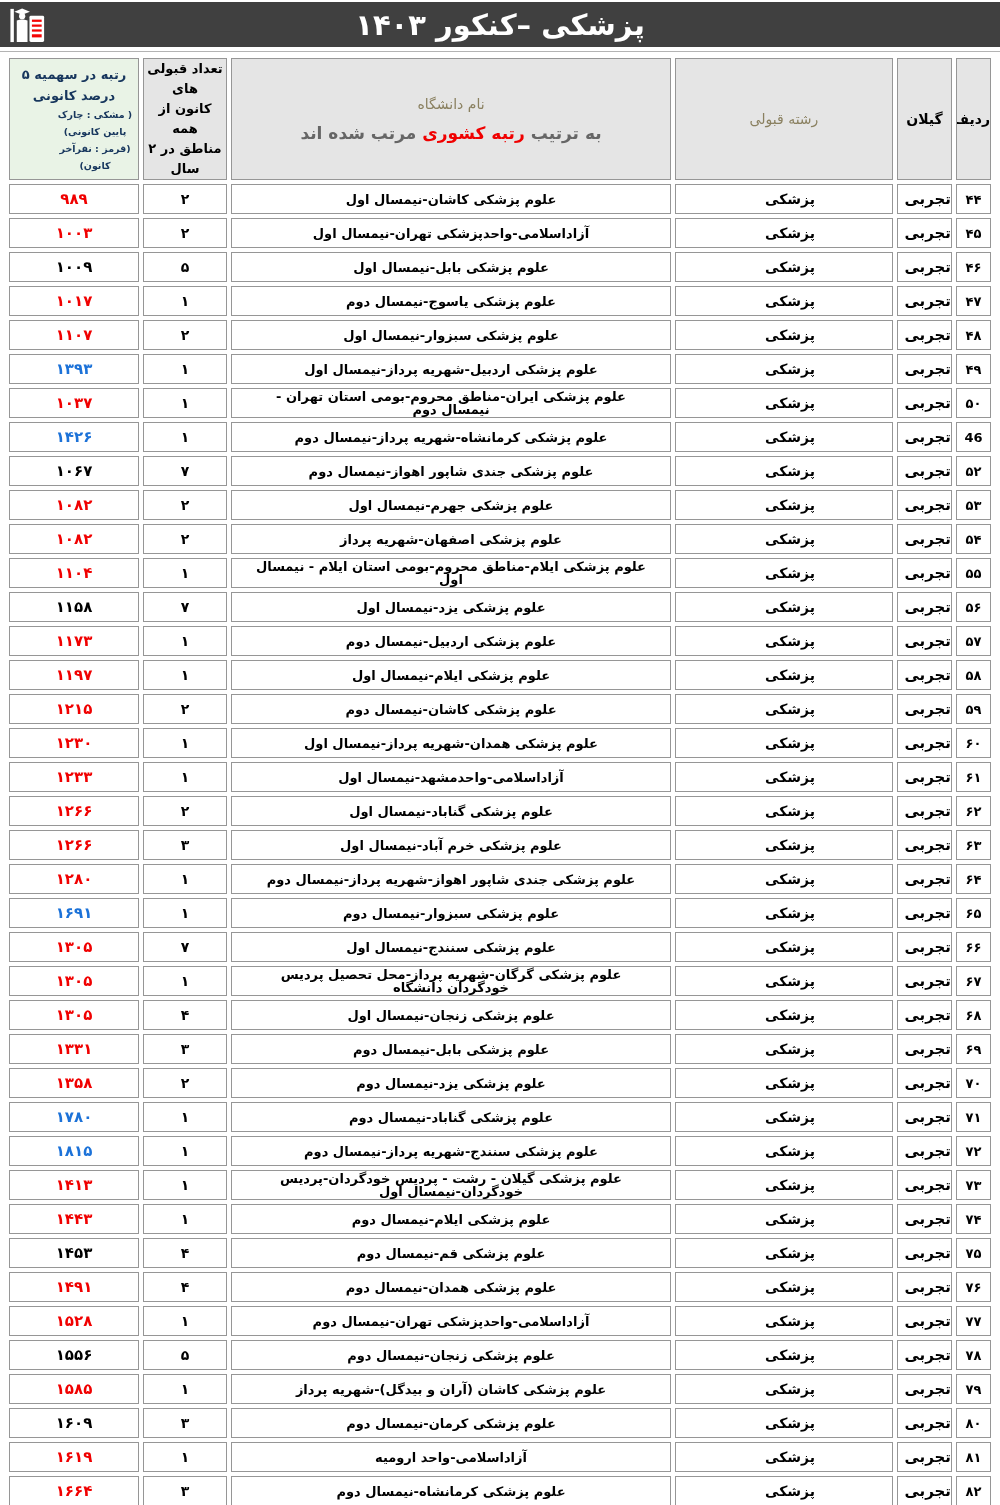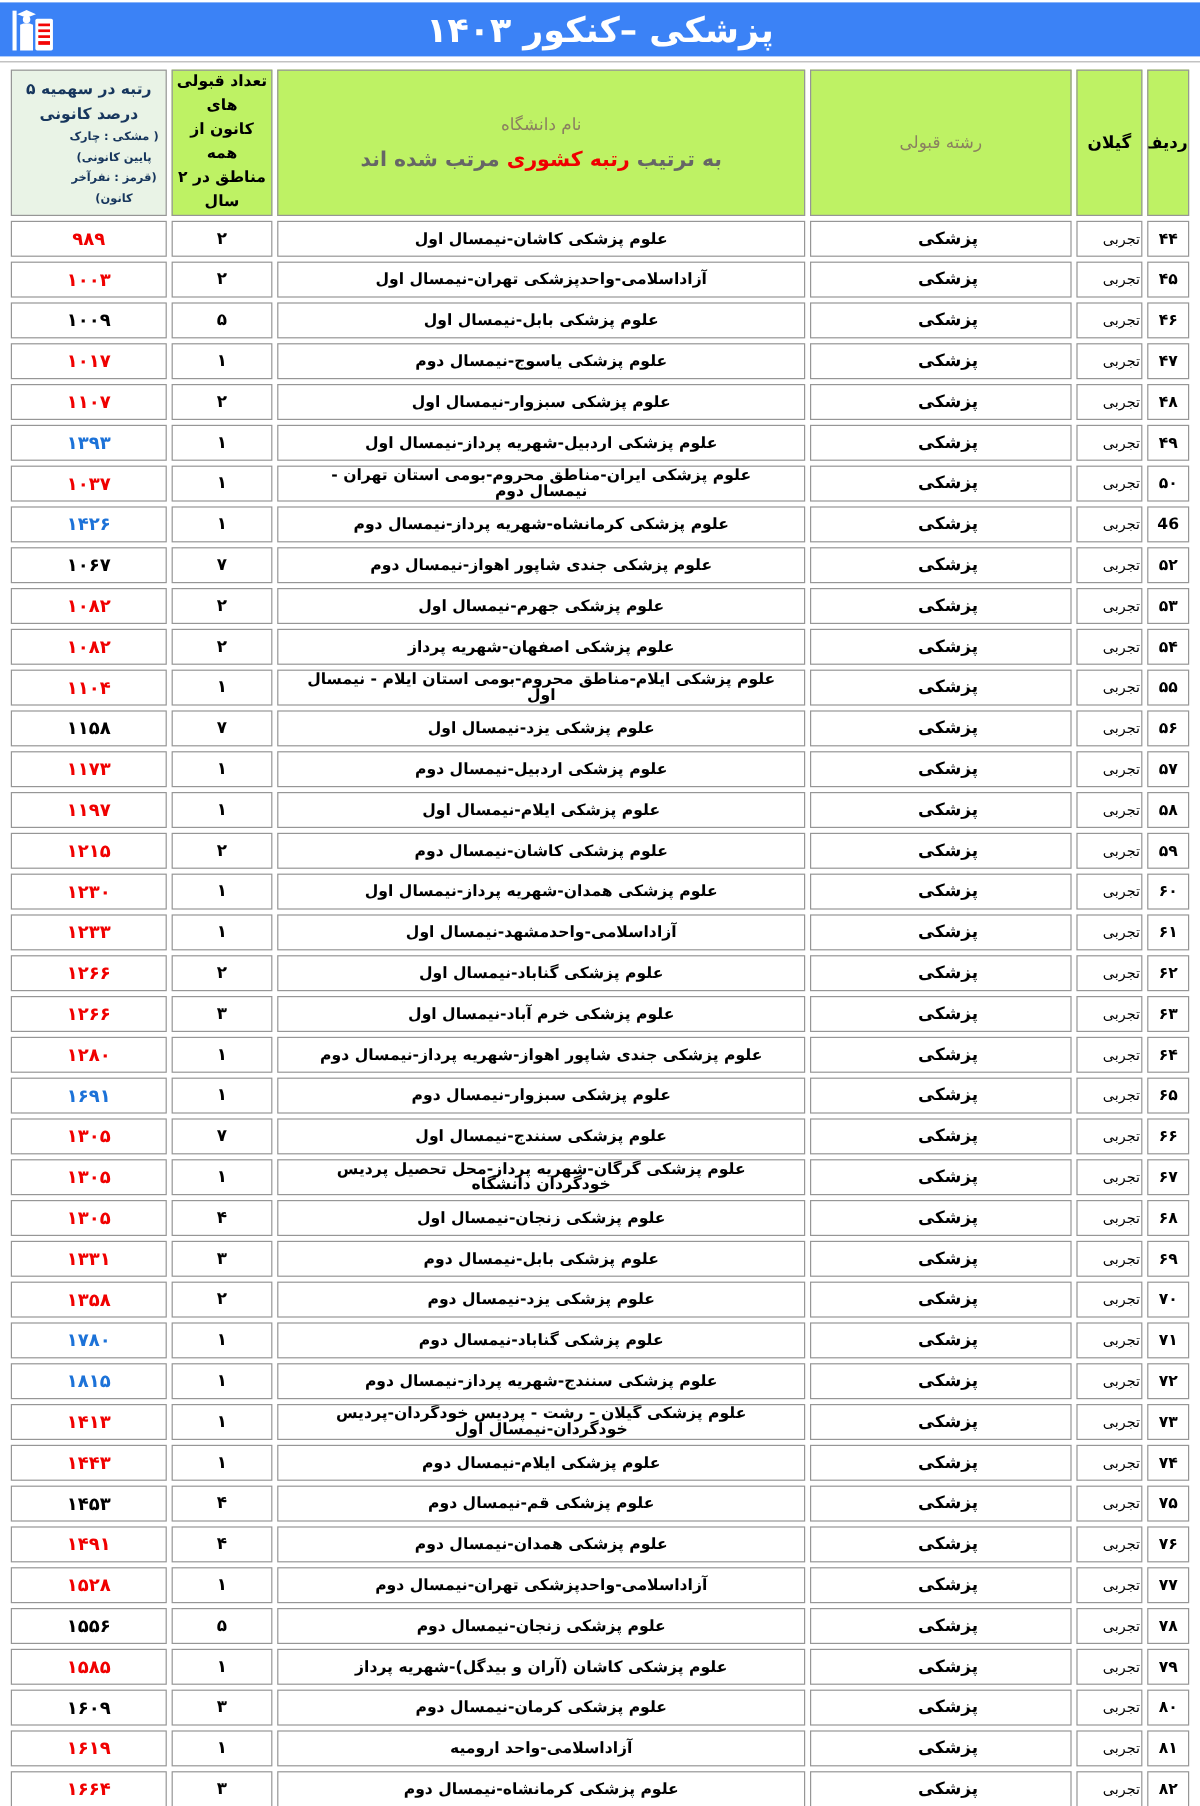--- a/index.html
+++ b/index.html
@@ -3,51 +3,51 @@
 <meta charset="utf-8">
 <style>
   html,body{margin:0;padding:0;}
   body{
     width:1000px;height:1505px;background:#ffffff;
     font-family:"DejaVu Sans",sans-serif;
     overflow:hidden;
   }
   
   .banner{
-    position:relative;margin-top:2px;height:45px;background:#3b82f6;
+    position:relative;margin-top:2px;height:45px;background:#404040;
     display:flex;align-items:center;justify-content:center;
   }
   .banner-title{color:#ffffff;font-weight:bold;font-size:29px;letter-spacing:0;}
   .logo{position:absolute;left:8px;top:2px;width:40px;height:41px;}
   .divider{height:1px;background:#b3b3b3;margin-top:4px;}
 
   
   table{
     width:990px;margin:2px auto 0;border-collapse:separate;border-spacing:4px;
     direction:rtl;table-layout:fixed;
   }
   th,td{
     border:1px solid #969696;background:#ffffff;text-align:center;
     vertical-align:middle;padding:0;overflow:hidden;
   }
-  thead th{background:#bef264;height:67px;}
+  thead th{background:#e5e5e5;height:67px;}
   tbody td{height:28px;}
 
   .th-row,.th-group{font-weight:bold;font-size:14px;color:#000000;}
   .th-field{font-weight:normal;font-size:14px;color:#8a8060;margin-left:32px;}
   .th-uni .l1{color:#8a8060;font-size:14px;font-weight:normal;margin-bottom:11px;}
   .th-uni .l2{color:#666666;font-size:17px;font-weight:bold;}
   .th-uni .hl{color:#f00000;font-weight:bold;}
   .th-count div{font-weight:bold;font-size:13px;line-height:20px;color:#000000;}
   .th-rank{background:#e9f3e6 !important;}
   .th-rank .l1{font-weight:bold;font-size:13px;color:#17365d;line-height:21px;}
   .th-rank .l2,.th-rank .l3{font-weight:bold;font-size:9.5px;color:#17365d;line-height:17px;padding-left:42px;}
 
   .c-row{font-weight:bold;font-size:13px;color:#000;}
-  .c-group{font-weight:normal;font-size:12px;color:#000;padding-left:20px;}
+  .c-group{font-weight:bold;font-size:15px;color:#000;padding-left:20px;}
   .c-field{font-weight:bold;font-size:14px;color:#000;padding-left:12px;}
   .c-uni{font-weight:bold;font-size:13px;line-height:13px;color:#000;padding:0 18px;}
   .c-count{font-weight:bold;font-size:14px;color:#000;}
   .c-rank{font-weight:bold;font-size:15px;}
   .rank-black{color:#000000;}
   .rank-red{color:#f00000;}
   .rank-blue{color:#1c72d8;}
 </style>
 </head>
 <body>

